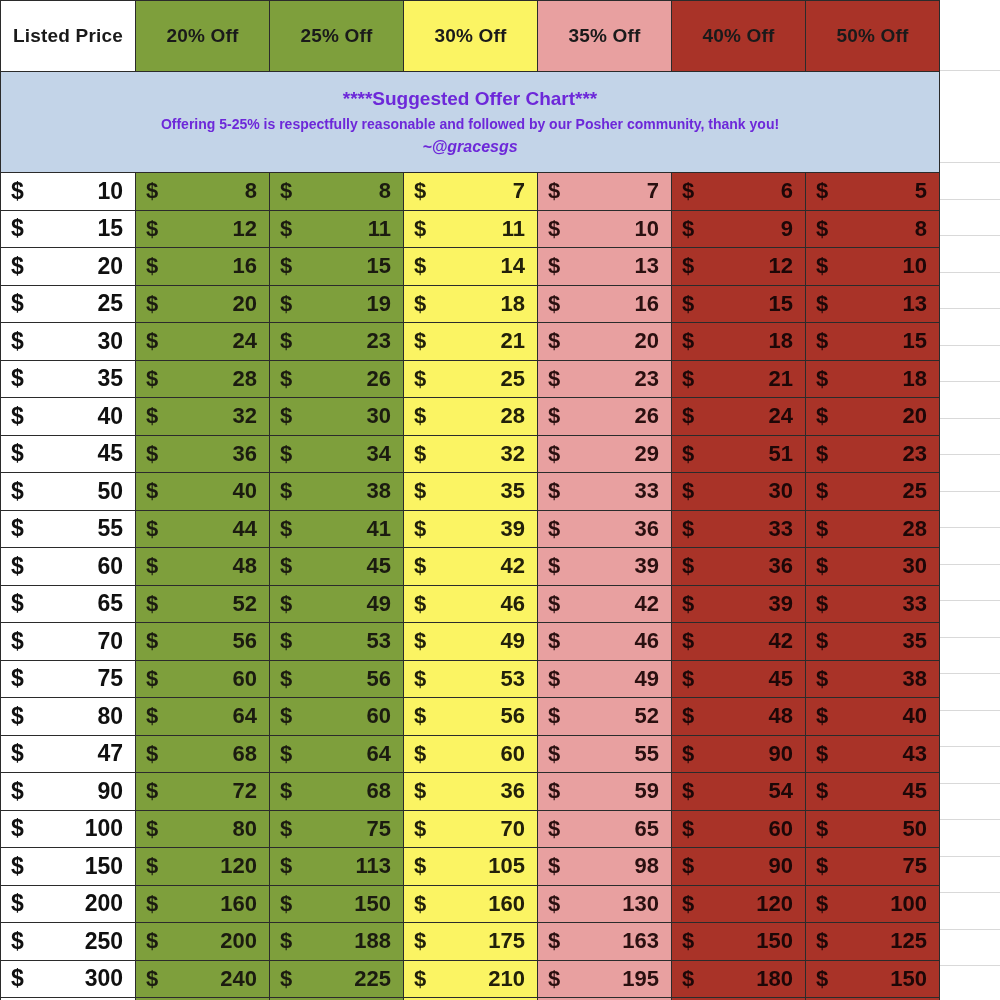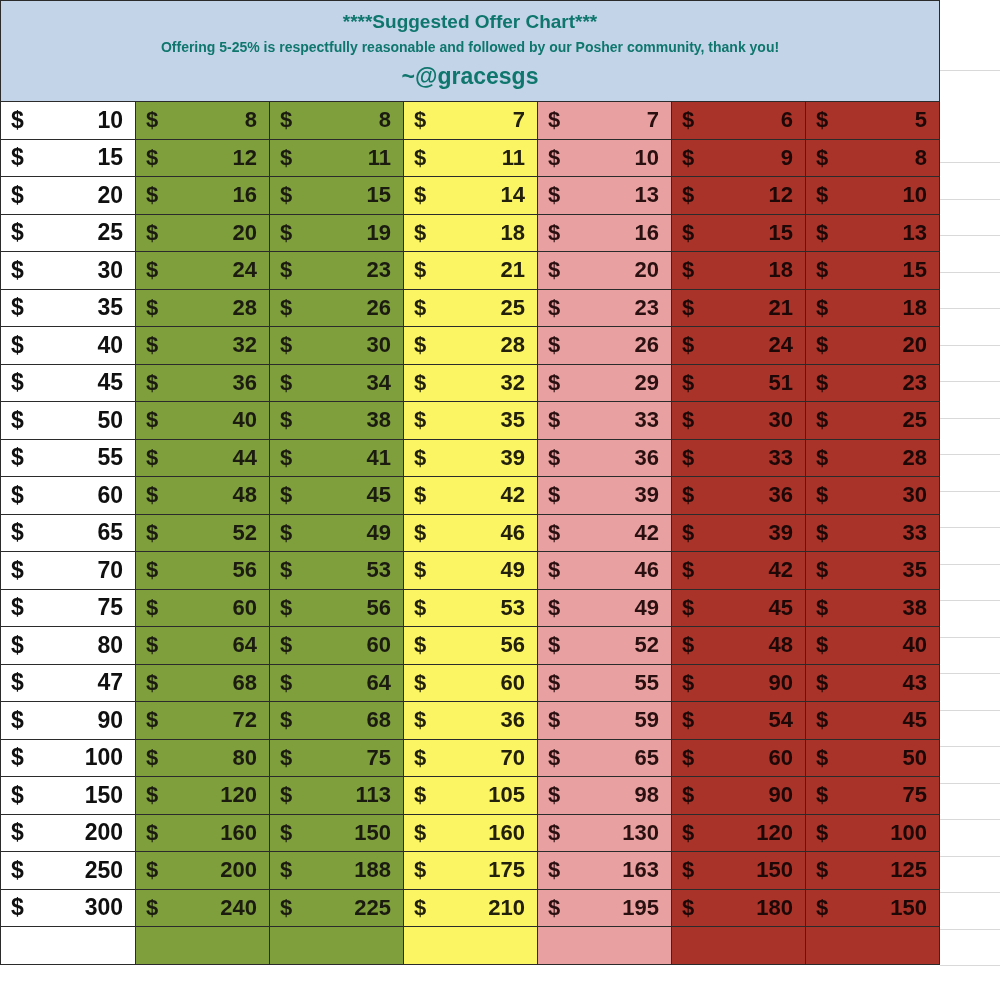--- a/index.html
+++ b/index.html
@@ -78,26 +78,26 @@
     background: #c3d4e8;
     height: 92px;
     text-align: center;
     padding: 4px 8px;
     border-top: 1.5px solid #2b2b2b;
     border-bottom: 1.5px solid #2b2b2b;
   }
   .note-line {
     display: block;
     font-weight: bold;
-    color: #0f766e;
+    color: #6d28d9;
     line-height: 1.52;
   }
   .note-line.l1 { font-size: 19px; }
   .note-line.l2 { font-size: 14px; }
-  .note-line.l3 { font-size: 23px; }
+  .note-line.l3 { font-size: 16px; font-style: italic; }
 
   
   tr.data-row td {
     height: 36.5px;
   }
   .cell {
     display: flex;
     align-items: center;
     justify-content: space-between;
     height: 100%;
@@ -158,20 +158,29 @@
     <colgroup>
       <col class="c-listed">
       <col class="c-disc">
         <col class="c-disc">
         <col class="c-disc">
       <col class="c-disc">
         <col class="c-disc">
         <col class="c-disc">
     </colgroup>
     <tbody>
+      <tr class="header-row">
+          <td class="h-listed">Listed Price</td>
+          <td class="h-green">20% Off</td>
+          <td class="h-green">25% Off</td>
+          <td class="h-yellow">30% Off</td>
+          <td class="h-pink">35% Off</td>
+          <td class="h-red">40% Off</td>
+          <td class="h-red">50% Off</td>
+        </tr>
       <tr class="note-row">
         <td colspan="7">
           <span class="note-line l1">****Suggested Offer Chart***</span>
           <span class="note-line l2">Offering 5-25% is respectfully reasonable and followed by our Posher community, thank you!</span>
           <span class="note-line l3">~@gracesgs</span>
         </td>
       </tr>
     <tr class="data-row">
           <td class="d-listed">
             <div class="cell">

